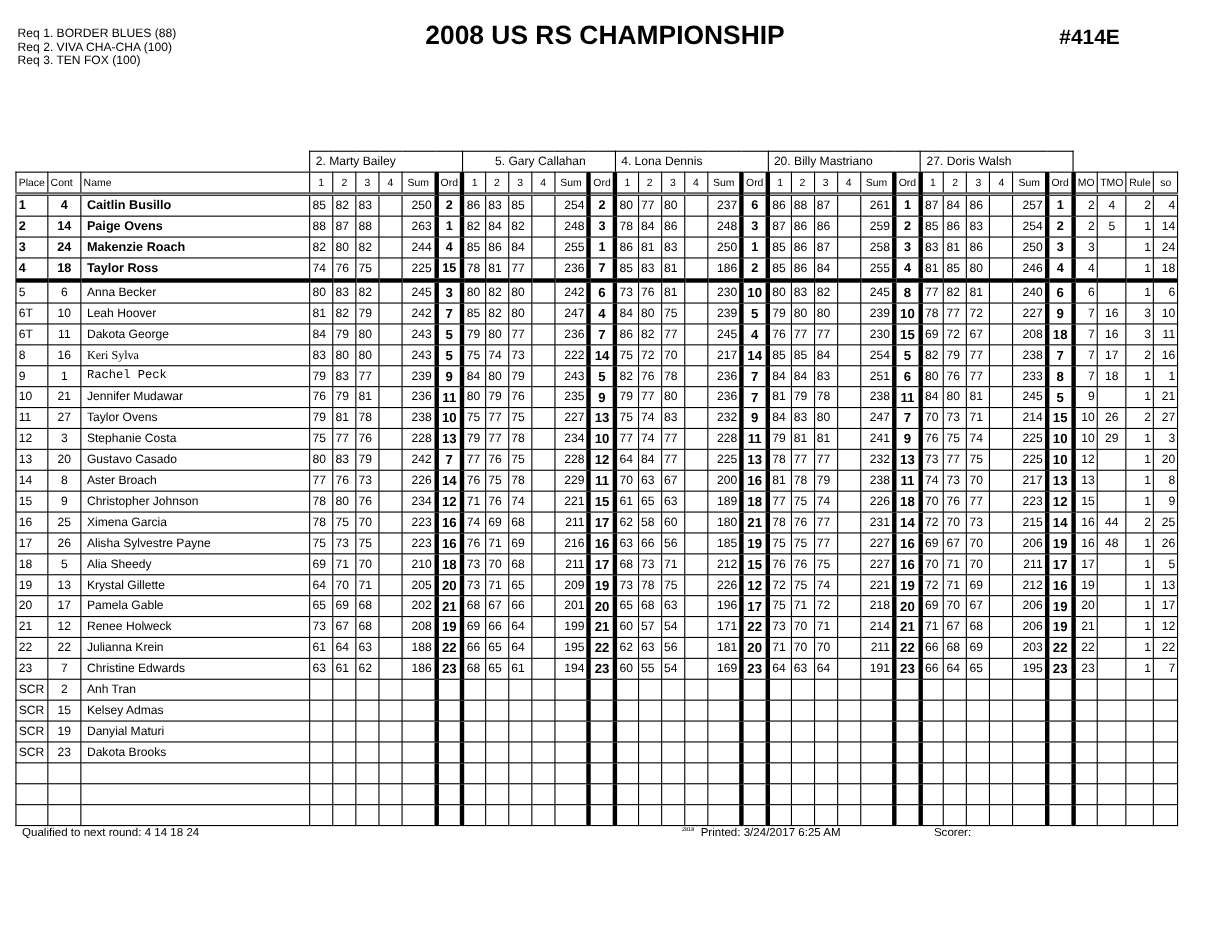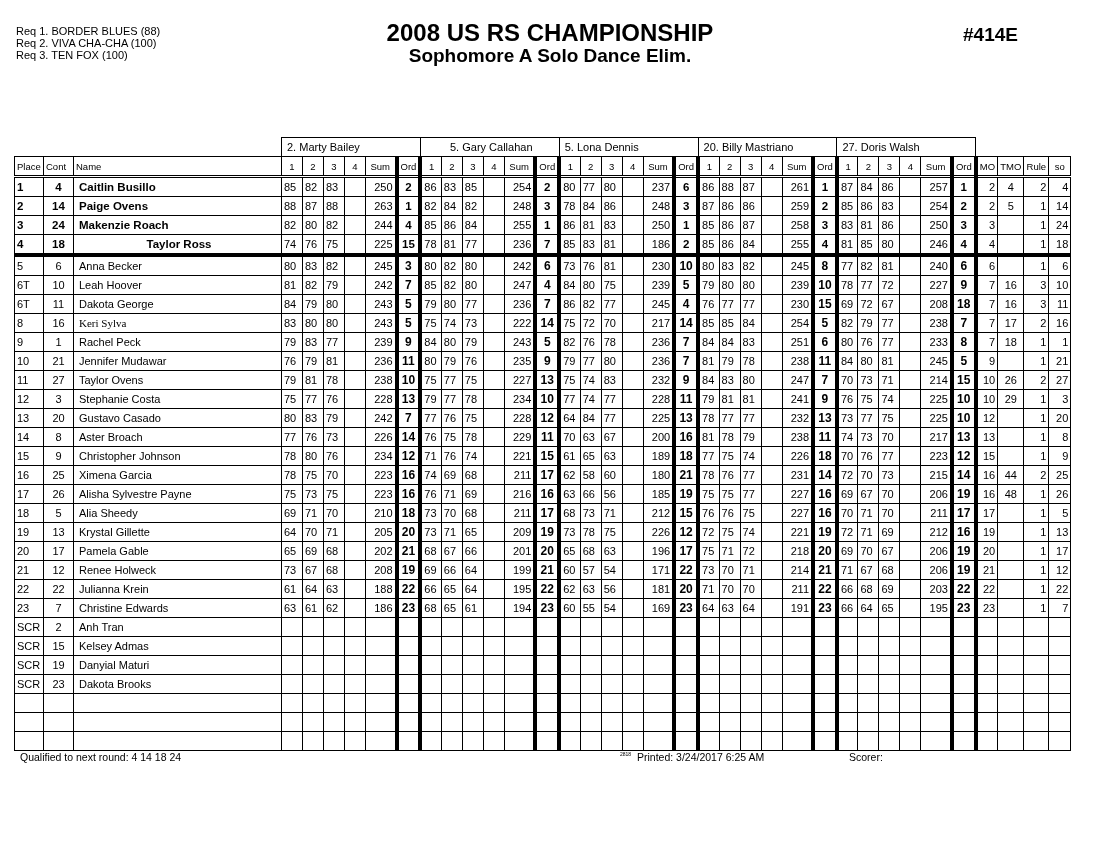--- a/index.html
+++ b/index.html
@@ -33,21 +33,20 @@
 <body>
 
 <div class="reqs">
   <div>Req  1.  BORDER BLUES (88)</div>
   <div>Req  2.  VIVA CHA-CHA (100)</div>
   <div>Req  3.  TEN FOX (100)</div>
 </div>
 
 <div class="hdr">
   <div class="t1">2008 US RS CHAMPIONSHIP</div>
-  <div class="t3">Sophomore A Solo Dance Elim.</div>
 </div>
 <div class="num">#414E</div>
 
 <table class="grid" id="grid">
   <colgroup id="cols">
       <col style="width: 29px;">
       <col style="width: 30px;">
       <col style="width: 208px;">
       <col style="width: 21px;">
       <col style="width: 21px;">
@@ -82,21 +81,21 @@
       <col style="width: 22px;">
       <col style="width: 25px;">
       <col style="width: 25px;">
       <col style="width: 22px;">
     </colgroup>
   <tbody id="tb">
       <tr class="jrow">
         <td colspan="3" class="blank"></td>
         <td colspan="6" class="jname" style="border-bottom: none;">2.  Marty Bailey</td>
         <td colspan="6" class="jname" style="border-bottom: none; text-align: center;">5.  Gary Callahan</td>
-        <td colspan="6" class="jname" style="border-bottom: none;">5.  Lona  Dennis</td>
+        <td colspan="6" class="jname" style="border-bottom: none;">4.  Lona  Dennis</td>
         <td colspan="6" class="jname" style="border-bottom: none;">20.  Billy Mastriano</td>
         <td colspan="6" class="jname" style="border-bottom: none;">27.  Doris Walsh</td>
         <td colspan="4" class="blank"></td>
       </tr>
       <tr>
         <td class="hcell hl dbl">Place</td>
         <td class="hcell hl dbl">Cont</td>
         <td class="hcell hl dbl">Name</td>
         <td class="hcell dbl">1</td>
         <td class="hcell dbl">2</td>
@@ -246,21 +245,21 @@
         <td class="s r">250</td>
         <td class="ord thickL">3</td>
         <td class="s r thickL">3</td>
         <td class="s c"></td>
         <td class="s r">1</td>
         <td class="s r">24</td>
       </tr>
       <tr class="top4 sep">
         <td>4</td>
         <td class="c">18</td>
-        <td style="padding-left: 5px; text-align: center;">Taylor Ross</td>
+        <td style="padding-left: 5px;">Taylor Ross</td>
         <td class="s">74</td>
         <td class="s">76</td>
         <td class="s">75</td>
         <td class="s"></td>
         <td class="s r">225</td>
         <td class="ord thickL">15</td>
         <td class="s thickL">78</td>
         <td class="s">81</td>
         <td class="s">77</td>
         <td class="s"></td>
@@ -441,21 +440,21 @@
         <td class="s r">238</td>
         <td class="ord thickL">7</td>
         <td class="s r thickL">7</td>
         <td class="s c">17</td>
         <td class="s r">2</td>
         <td class="s r">16</td>
       </tr>
       <tr class="">
         <td>9</td>
         <td class="c">1</td>
-        <td style="padding-left: 5px;">Rachel Peck</td>
+        <td style="padding-left: 5px; font-family: Liberation Mono, monospace;">Rachel Peck</td>
         <td class="s">79</td>
         <td class="s">83</td>
         <td class="s">77</td>
         <td class="s"></td>
         <td class="s r">239</td>
         <td class="ord thickL">9</td>
         <td class="s thickL">84</td>
         <td class="s">80</td>
         <td class="s">79</td>
         <td class="s"></td>

